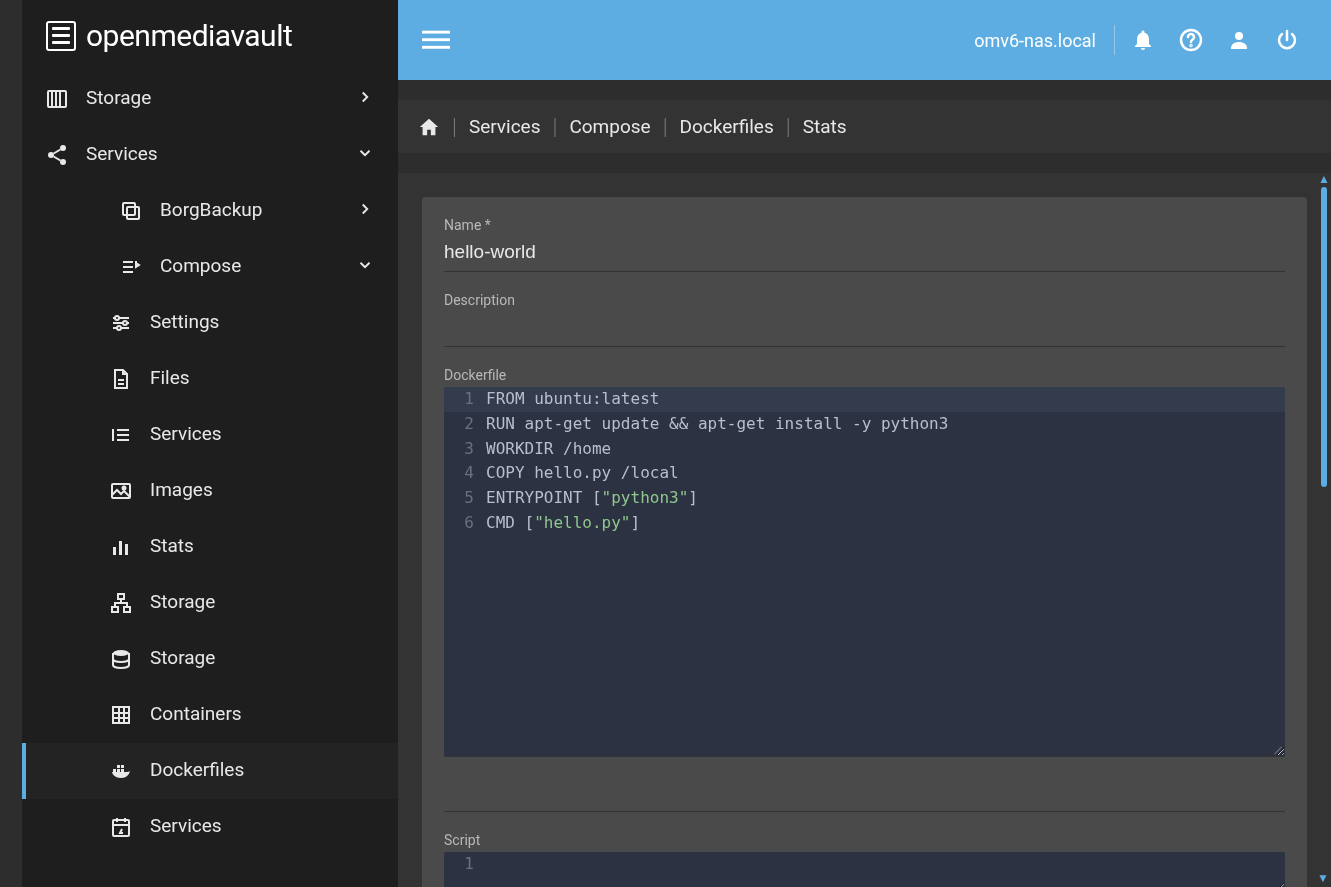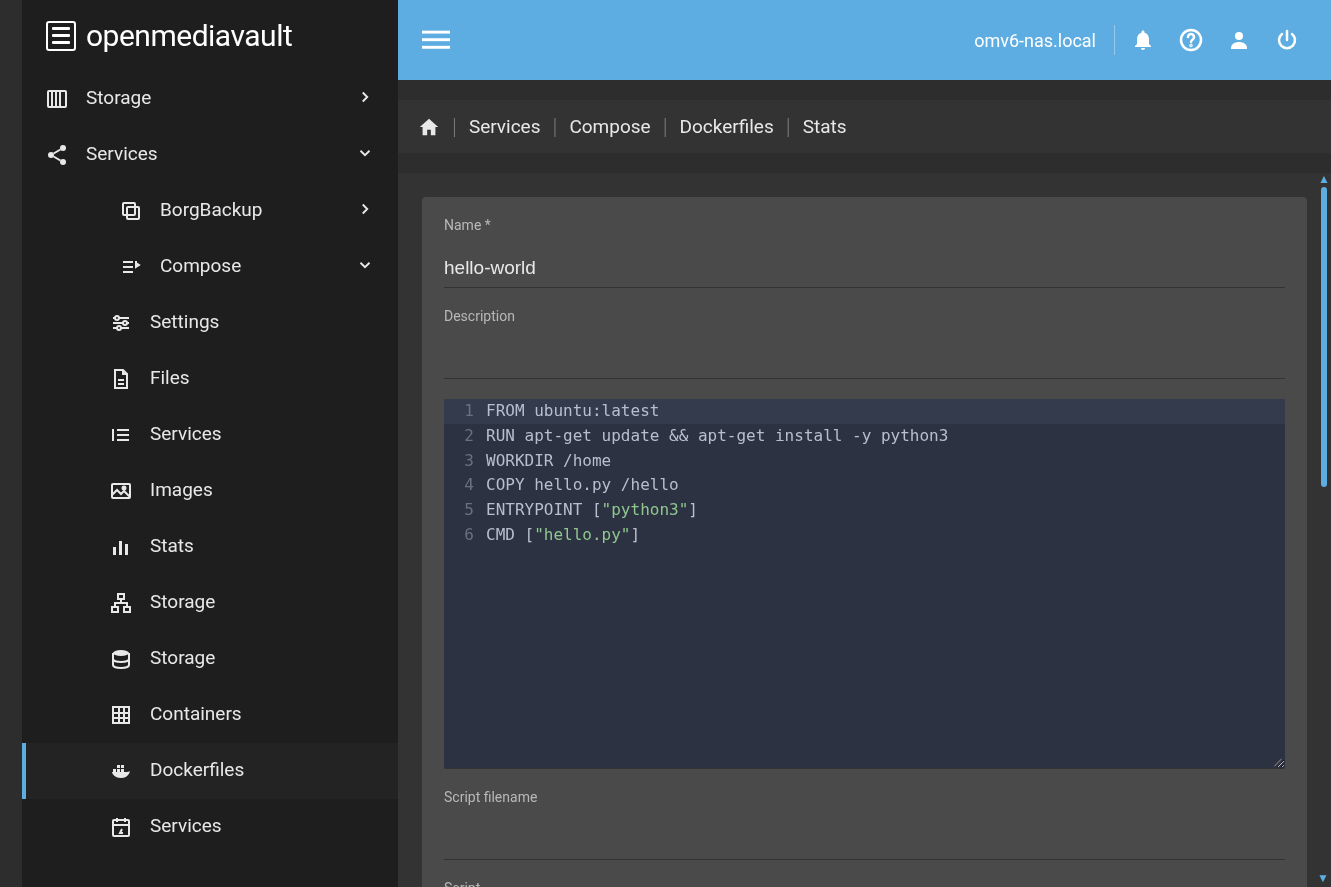--- a/index.html
+++ b/index.html
@@ -37,21 +37,21 @@
   .breadcrumb-bar .crumb { color:#e8e8e8; cursor:pointer;}
   .breadcrumb-bar .home-crumb { width:22px; height:22px; cursor:pointer;}
 
   
   .content-wrap { flex:1; background:#333333; overflow-y:auto; position:relative;}
   .content { padding:24px; }
   .card { background:#4a4a4a; border-radius:4px; padding:20px 22px; }
 
   .field { margin-bottom: 20px; }
   .field-label { font-size:14px; color:#b8b8b8; margin-bottom:4px; display:block;}
-  .field-input { width:100%; background:transparent; border:none; border-bottom:1px solid #333; color:#e8e8e8; font-size:19px; padding:4px 0 8px 0; outline:none;margin-top:16px;}
+  .field-input { width:100%; background:transparent; border:none; border-bottom:1px solid #333; color:#e8e8e8; font-size:19px; padding:4px 0 8px 0; outline:none;}
 
   .code-editor { background:#2c3241; border-radius:2px; font-family: "SF Mono", Monaco, Consolas, monospace; font-size:16px; line-height:1.55; position:relative; resize:vertical; overflow:auto; min-height:40px; border-bottom:1px solid #333;}
   .code-editor.tall { height:370px;}
   .code-line { display:flex;}
   .gutter { width:42px; text-align:right; padding-right:12px; color:#6a717d; user-select:none; flex-shrink:0;}
   .code { white-space:pre; color:#b8bfcc; flex:1;}
   .code-line.hl { background:#343b4d;}
   .tok-str { color:#8fc78f;}
   .resize-handle { position:absolute; right:2px; bottom:2px; width:14px; height:14px; }
   .resize-handle::before,.resize-handle::after{content:"";position:absolute;background:#777;height:1px;}
@@ -323,51 +323,51 @@
           <label class="field-label">Name *</label>
           <input class="field-input" value="hello-world" style="">
         </div>
 
         <div class="field">
           <label class="field-label">Description</label>
           <input class="field-input" value="" style="">
         </div>
 
         <div class="field">
+          <label class="field-label">Dockerfile</label>
           <div class="code-editor tall" id="dockerfile-editor">
             <div class="code-line hl">
                 <div class="gutter">1</div>
                 <div class="code">FROM ubuntu:latest</div>
               </div>
               <div class="code-line">
                 <div class="gutter">2</div>
                 <div class="code">RUN apt-get update &amp;&amp; apt-get install -y python3</div>
               </div>
               <div class="code-line">
                 <div class="gutter">3</div>
                 <div class="code">WORKDIR /home</div>
               </div>
               <div class="code-line">
                 <div class="gutter">4</div>
-                <div class="code">COPY hello.py /hello</div>
+                <div class="code">COPY hello.py /local</div>
               </div>
               <div class="code-line">
                 <div class="gutter">5</div>
                 <div class="code">ENTRYPOINT [<span class="tok-str">"python3"</span>]</div>
               </div>
               <div class="code-line">
                 <div class="gutter">6</div>
                 <div class="code">CMD [<span class="tok-str">"hello.py"</span>]</div>
               </div>
               <div class="resize-handle"></div>
           </div>
         </div>
 
         <div class="field">
-          <label class="field-label">Script filename</label>
           <input class="field-input" value="" style="">
         </div>
 
         <div class="field" style="margin-bottom:0;margin-top:16px;">
           <label class="field-label">Script</label>
           <div class="code-editor" id="script-editor" style="height:32px;">
               <div class="code-line">
                 <div class="gutter">1</div>
                 <div class="code"></div>
               </div>

